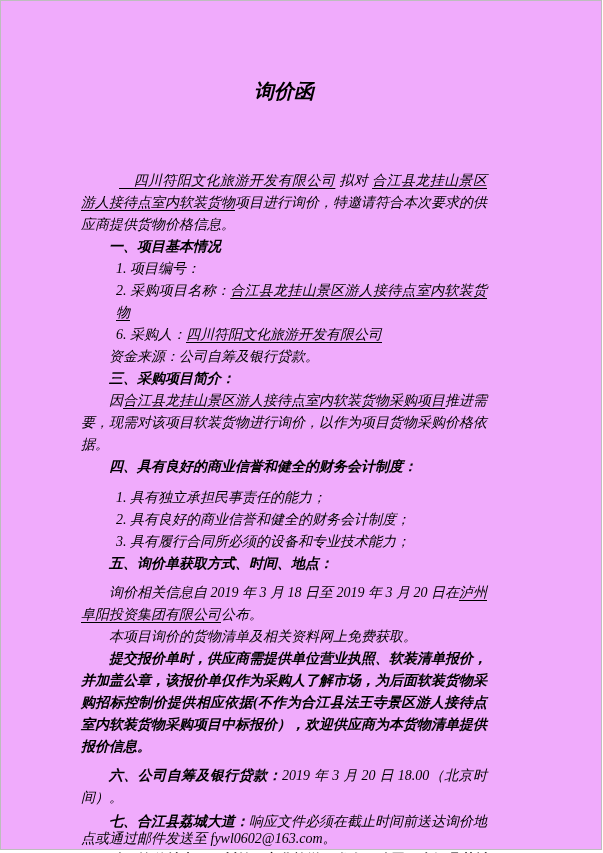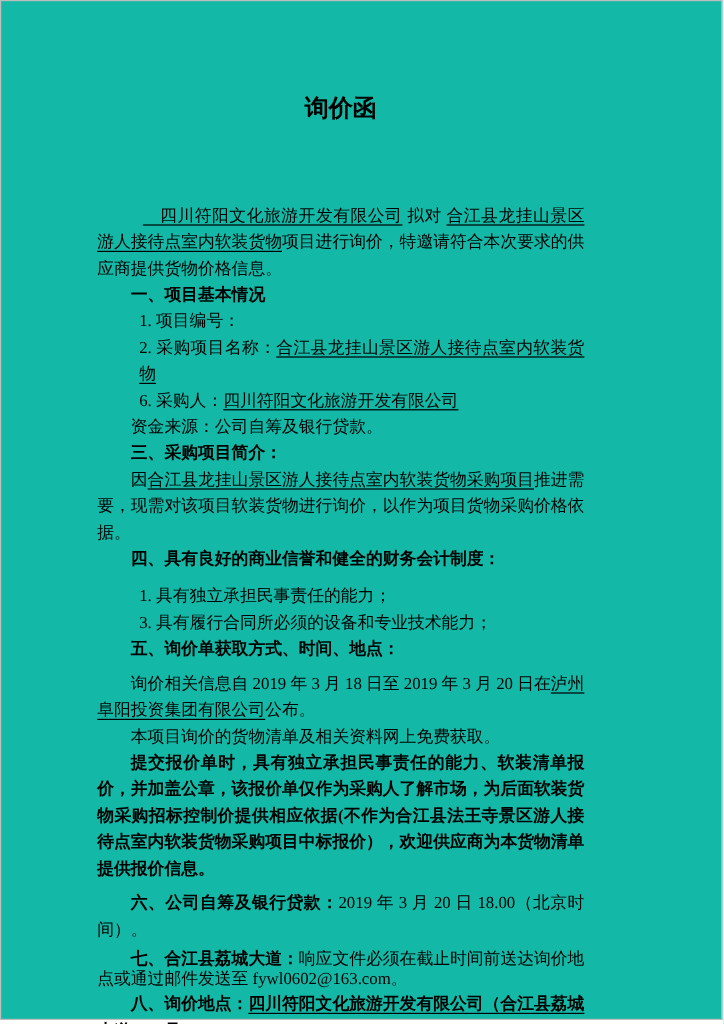--- a/index.html
+++ b/index.html
@@ -12,22 +12,23 @@
     font-family: "Liberation Serif", "DejaVu Serif", serif;
     color: #000000;
   }
   .page {
     position: absolute;
     left: 0;
     top: 0;
     width: 600px;
     height: 848px;
     border: 1px solid #bdbdbd;
-    background: #14b8a6;
+    background: #f0abfc;
     box-sizing: content-box;
+    font-style: italic;
   }
   .content {
     position: absolute;
     left: 80px;
     top: 0;
     width: 406px;
   }
   .title {
     margin: 77px 0 0 0;
     font-size: 20px;
@@ -66,26 +67,27 @@
     <p class="item"><span>2. 采购项目名称：</span><span class="u">合江县龙挂山景区游人接待点室内软装货物</span></p>
     <p class="item"><span>6. 采购人：</span><span class="u">四川符阳文化旅游开发有限公司</span></p>
 
     <p class="indent">资金来源：公司自筹及银行贷款。</p>
 
     <p class="indent b">三、采购项目简介：</p>
     <p class="indent"><span>因</span><span class="u">合江县龙挂山景区游人接待点室内软装货物采购项目</span><span>推进需要，现需对该项目软装货物进行询价，以作为项目货物采购价格依据。</span></p>
 
     <p class="indent b">四、具有良好的商业信誉和健全的财务会计制度：</p>
     <p class="item mt9">1. 具有独立承担民事责任的能力；</p>
+    <p class="item">2. 具有良好的商业信誉和健全的财务会计制度；</p>
     <p class="item">3. 具有履行合同所必须的设备和专业技术能力；</p>
 
     <p class="indent b">五、询价单获取方式、时间、地点：</p>
     <p class="indent mt7"><span>询价相关信息自 2019 年 3 月 18 日至 2019 年 3 月 20 日在</span><span class="u">泸州阜阳投资集团有限公司</span><span>公布。</span></p>
     <p class="indent">本项目询价的货物清单及相关资料网上免费获取。</p>
-    <p class="indent b">提交报价单时，具有独立承担民事责任的能力、软装清单报价，并加盖公章，该报价单仅作为采购人了解市场，为后面软装货物采购招标控制价提供相应依据(不作为合江县法王寺景区游人接待点室内软装货物采购项目中标报价），欢迎供应商为本货物清单提供报价信息。</p>
+    <p class="indent b">提交报价单时，供应商需提供单位营业执照、软装清单报价，并加盖公章，该报价单仅作为采购人了解市场，为后面软装货物采购招标控制价提供相应依据(不作为合江县法王寺景区游人接待点室内软装货物采购项目中标报价），欢迎供应商为本货物清单提供报价信息。</p>
 
     <p class="indent mt7"><span class="b">六、公司自筹及银行贷款：</span><span>2019 年 3 月 20 日 18.00（北京时间）。</span></p>
 
     <p class="indent s7p"><span class="b">七、合江县荔城大道：</span><span>响应文件必须在截止时间前送达询价地点或通过邮件发送至 fywl0602@163.com。</span></p>
 
     <p class="indent mt2"><span class="b">八、询价地点：</span><span class="b u">四川符阳文化旅游开发有限公司（合江县荔城大道 190 号）</span></p>
 
   </div>
 </div>
 

